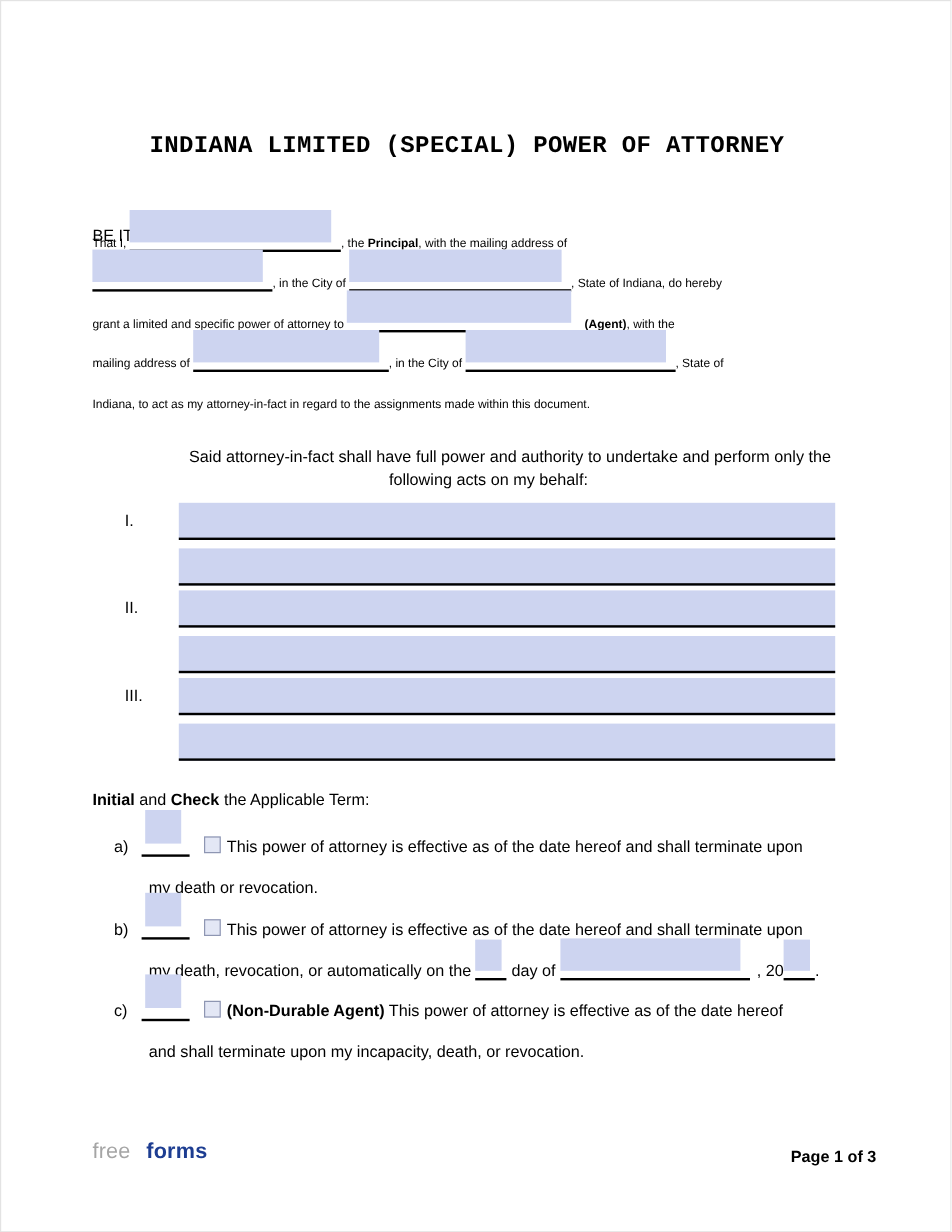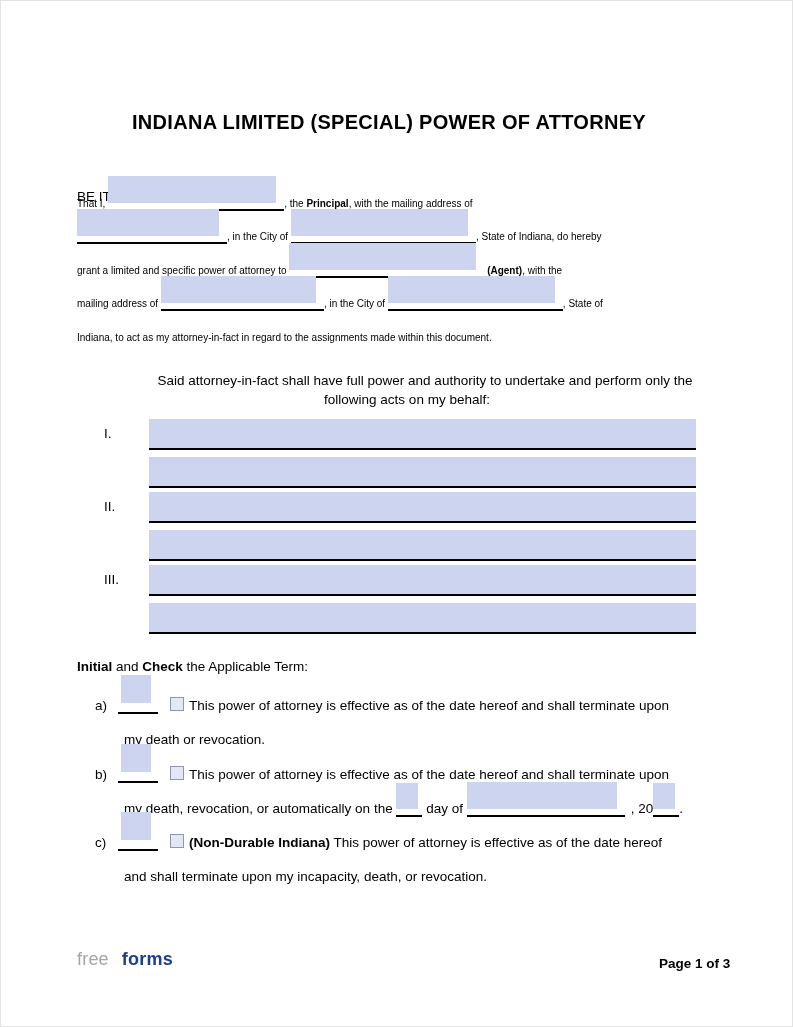--- a/index.html
+++ b/index.html
@@ -1,20 +1,20 @@
 <!DOCTYPE html>
 <html style="--field-highlight: #cdd4f0; --checkbox-fill: #e3e7f5; --checkbox-border: #8e96b2; --brand-gray: #a5a5a5; --brand-navy: #1d3d91;"><head>
 <meta charset="utf-8">
 <style>
   html,body{margin:0;padding:0;background:#fff;}
   body{width:793px;height:1027px;position:relative;font-family:"Liberation Sans",sans-serif;color:#000;}
   .page{position:absolute;inset:0;background:#fff;border:1px solid #e3e3e3;box-sizing:border-box;}
 
   .title{position:absolute;top:110px;left:76px;width:624px;text-align:center;
-         font-size:20px;font-weight:bold;letter-spacing:.3px;white-space:nowrap;}
+         font-size:20px;font-weight:bold;letter-spacing:.3px;white-space:nowrap;font-family:Liberation Mono, monospace;}
   .ack{position:absolute;top:154px;left:76px;font-size:13.5px;line-height:20px;margin-top:32px;}
 
   .p1{position:absolute;top:186px;left:76px;width:700px;font-size:10px;line-height:33.4px;}
   .p1 .line{white-space:nowrap;}
   .p2{position:absolute;top:370px;left:76px;width:660px;font-size:13.5px;line-height:19.3px;text-align:center;}
   .p2 .indent{padding-left:36px;}
 
   .b{font-weight:bold;}
 
   
@@ -91,21 +91,21 @@
       </div>
     </div>
 
   <div class="terms-heading"><span class="b">Initial</span><span> and </span><span class="b">Check</span><span> the Applicable Term:</span></div>
 
   <div class="terms">
       <div class="line t1"><span class="term-label">a)</span><span class="blank blank-initial" style="width: 40px;"></span><span class="checkbox"></span><span>This power of attorney is effective as of the date hereof and shall terminate upon</span></div>
       <div class="line t2"><span>my death or revocation.</span></div>
       <div class="line t1"><span class="term-label">b)</span><span class="blank blank-initial" style="width: 40px;"></span><span class="checkbox"></span><span>This power of attorney is effective as of the date hereof and shall terminate upon</span></div>
       <div class="line t2"><span>my death, revocation, or automatically on the </span><span class="blank blank-small" style="width: 26px;"></span><span> day of </span><span class="blank" style="width: 158px;"></span><span>, 20</span><span class="blank blank-small" style="width: 26px;"></span><span>.</span></div>
-      <div class="line t1"><span class="term-label">c)</span><span class="blank blank-initial" style="width: 40px;"></span><span class="checkbox"></span><span class="b">(Non-Durable Indiana)</span><span> This power of attorney is effective as of the date hereof</span></div>
+      <div class="line t1"><span class="term-label">c)</span><span class="blank blank-initial" style="width: 40px;"></span><span class="checkbox"></span><span class="b">(Non-Durable Agent)</span><span> This power of attorney is effective as of the date hereof</span></div>
       <div class="line t2"><span>and shall terminate upon my incapacity, death, or revocation.</span></div>
     </div>
 
   <div class="brand"><span class="brand-free">free</span><span class="brand-forms">forms</span></div>
 
   <div class="page-num">Page 1 of 3</div>
 
 </div>
 
 </body></html>

